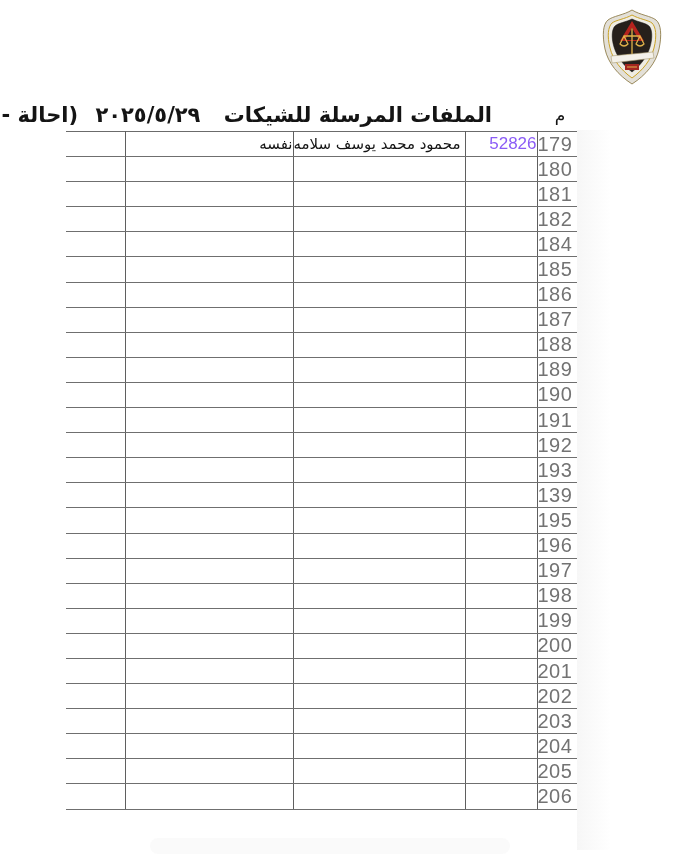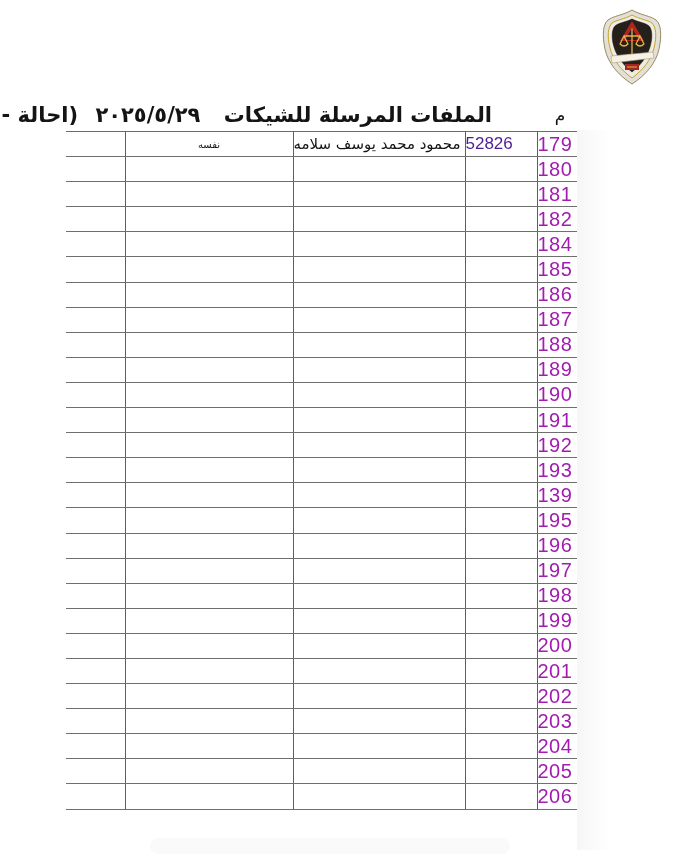--- a/index.html
+++ b/index.html
@@ -67,38 +67,38 @@
     vertical-align: middle;
   }
   table.doc-table td.col-extra { border-left: none; }
 
   td.col-num {
     font-family: "Liberation Sans", sans-serif;
     font-size: 20px;
     font-weight: 500;
     padding-left: 6px;
     letter-spacing: 0.5px;
-    color: #a21caf;
+    color: #737373;
   }
   td.col-file_no {
     font-family: "Liberation Sans", sans-serif;
     font-size: 17px;
-    text-align: left;
-    color: #4c1d95;
+    text-align: right;
+    color: #8b5cf6;
   }
   td.col-name {
     direction: rtl;
     text-align: left;
     padding-right: 2px;
     font-size: 15px;
   }
   td.col-recipient {
     direction: rtl;
-    text-align: center;
-    font-size: 10px;
+    text-align: right;
+    font-size: 15px;
   }
 
   
   .scan-smudge-right {
     position: absolute;
     left: 577px; top: 130px;
     width: 34px; height: 720px;
     background: linear-gradient(90deg, rgba(110,110,110,0.06), rgba(110,110,110,0));
     pointer-events: none;
   }

